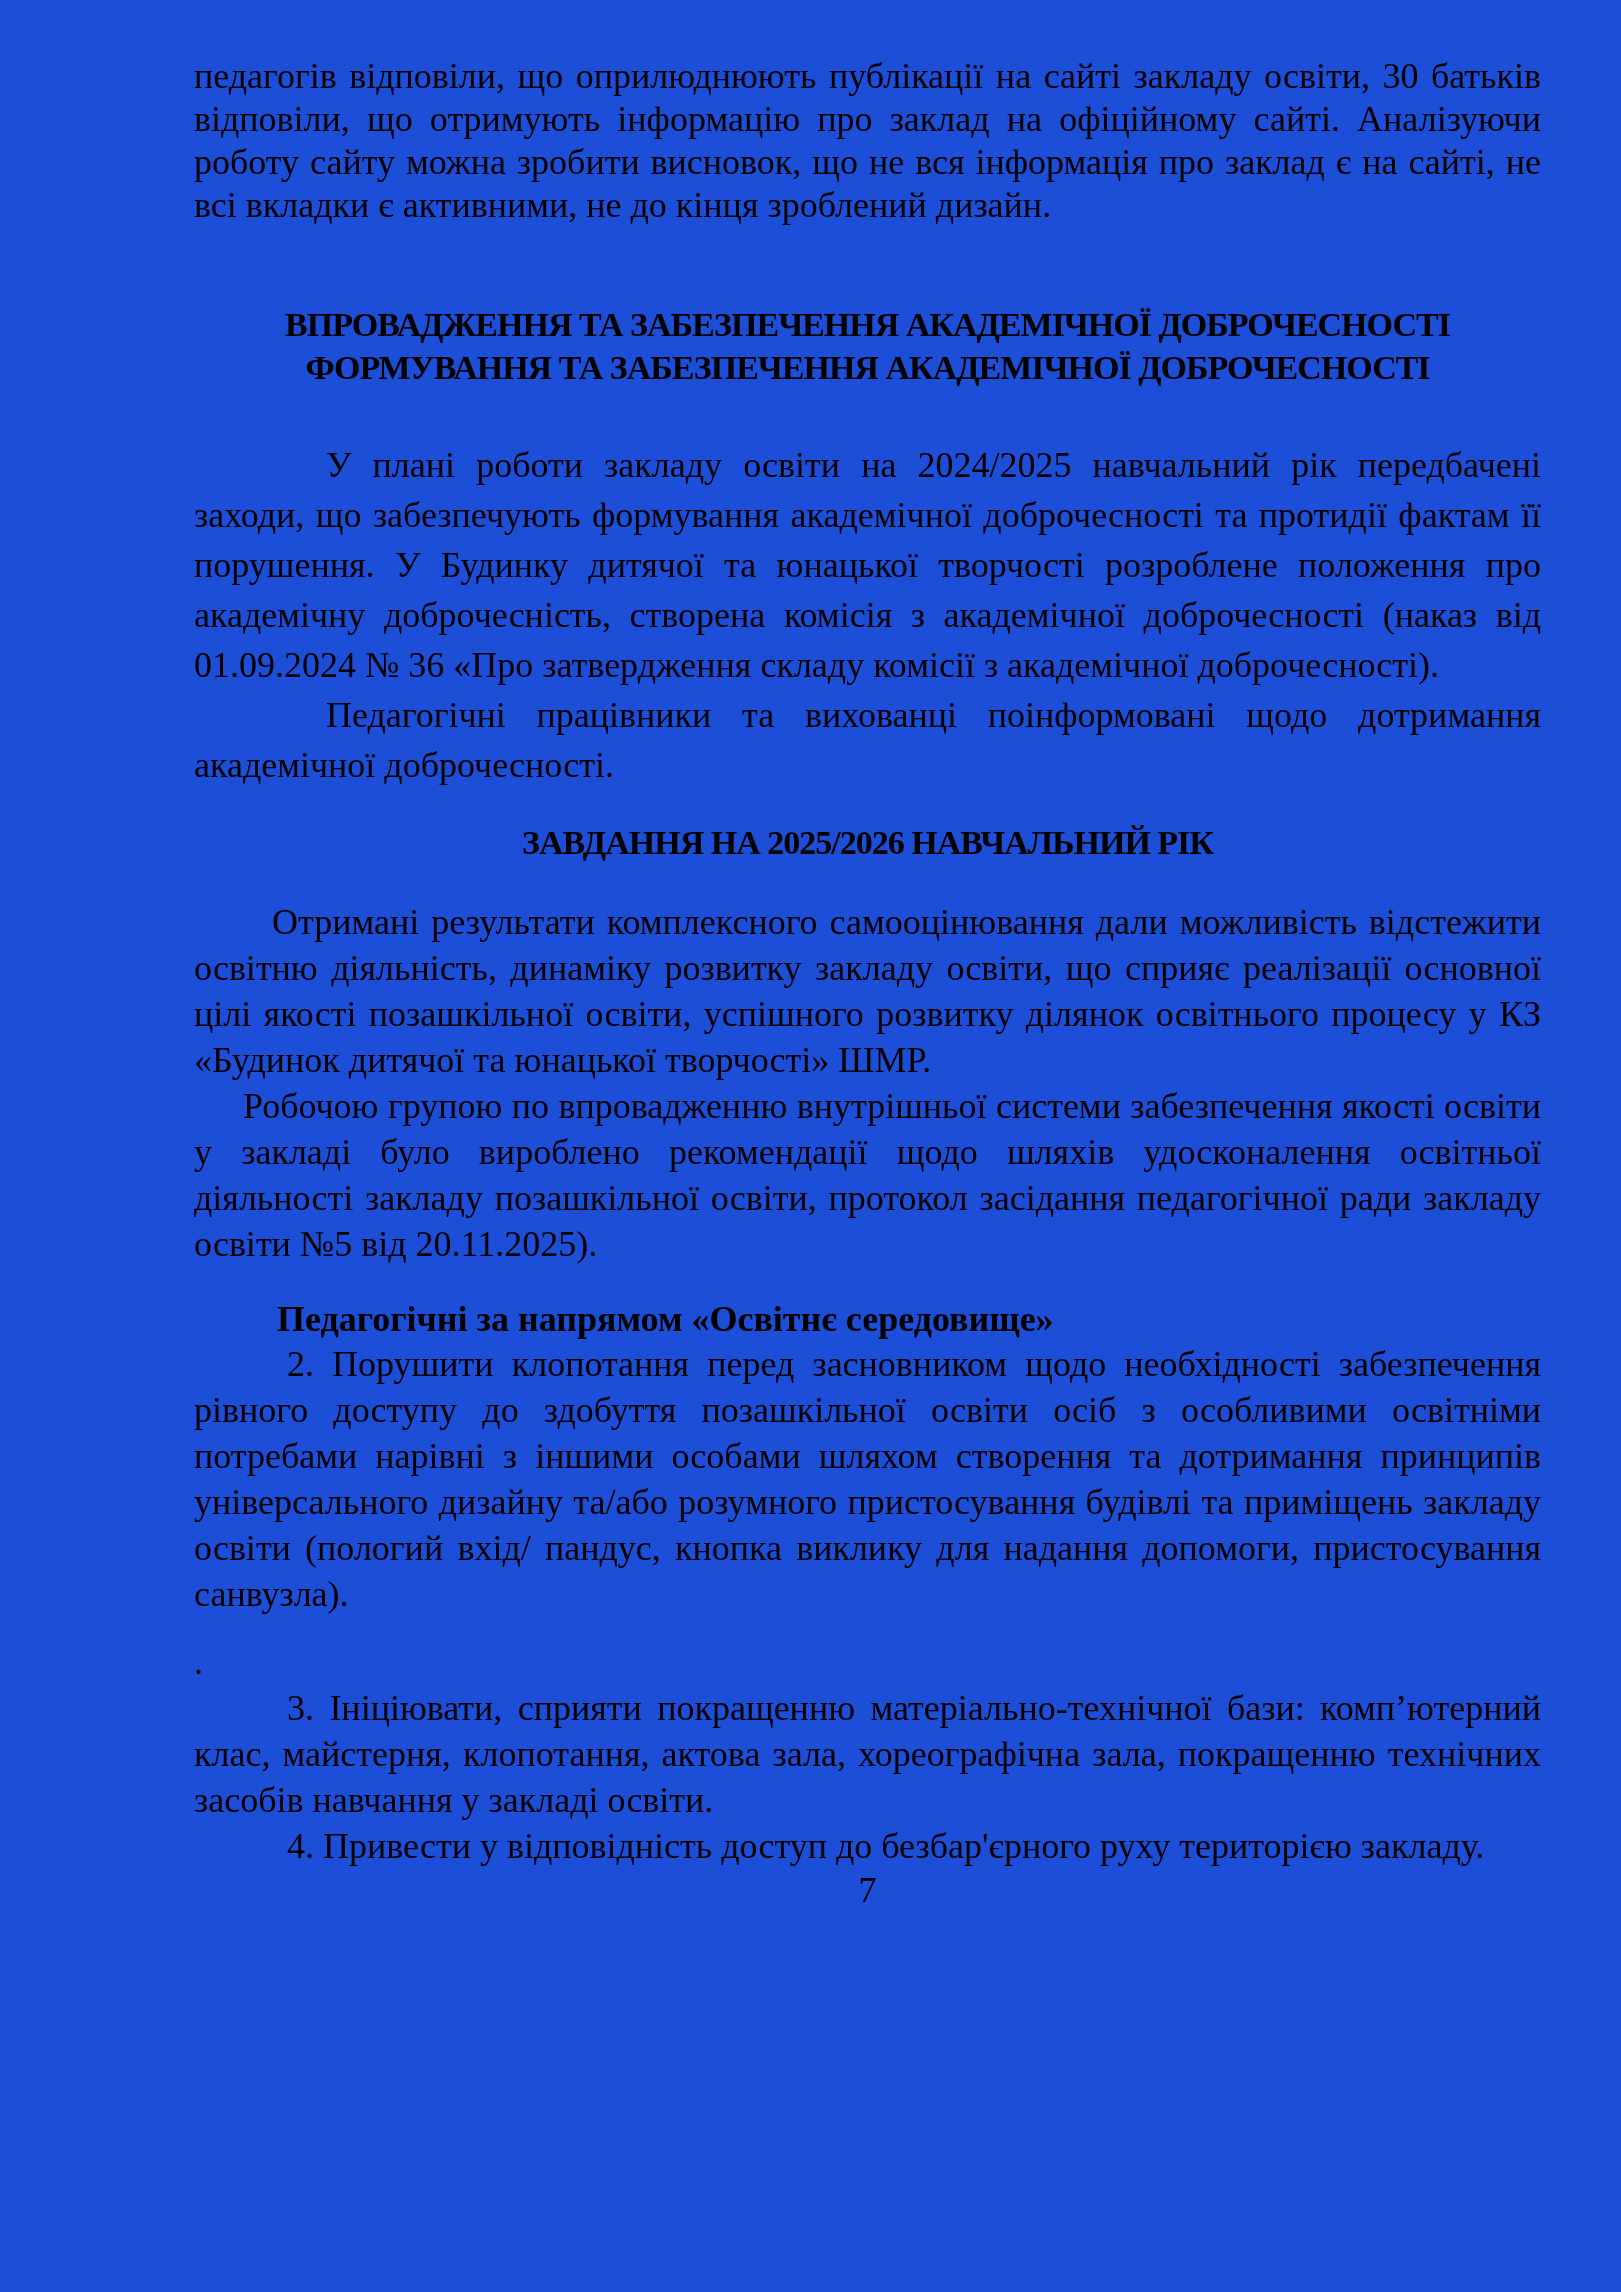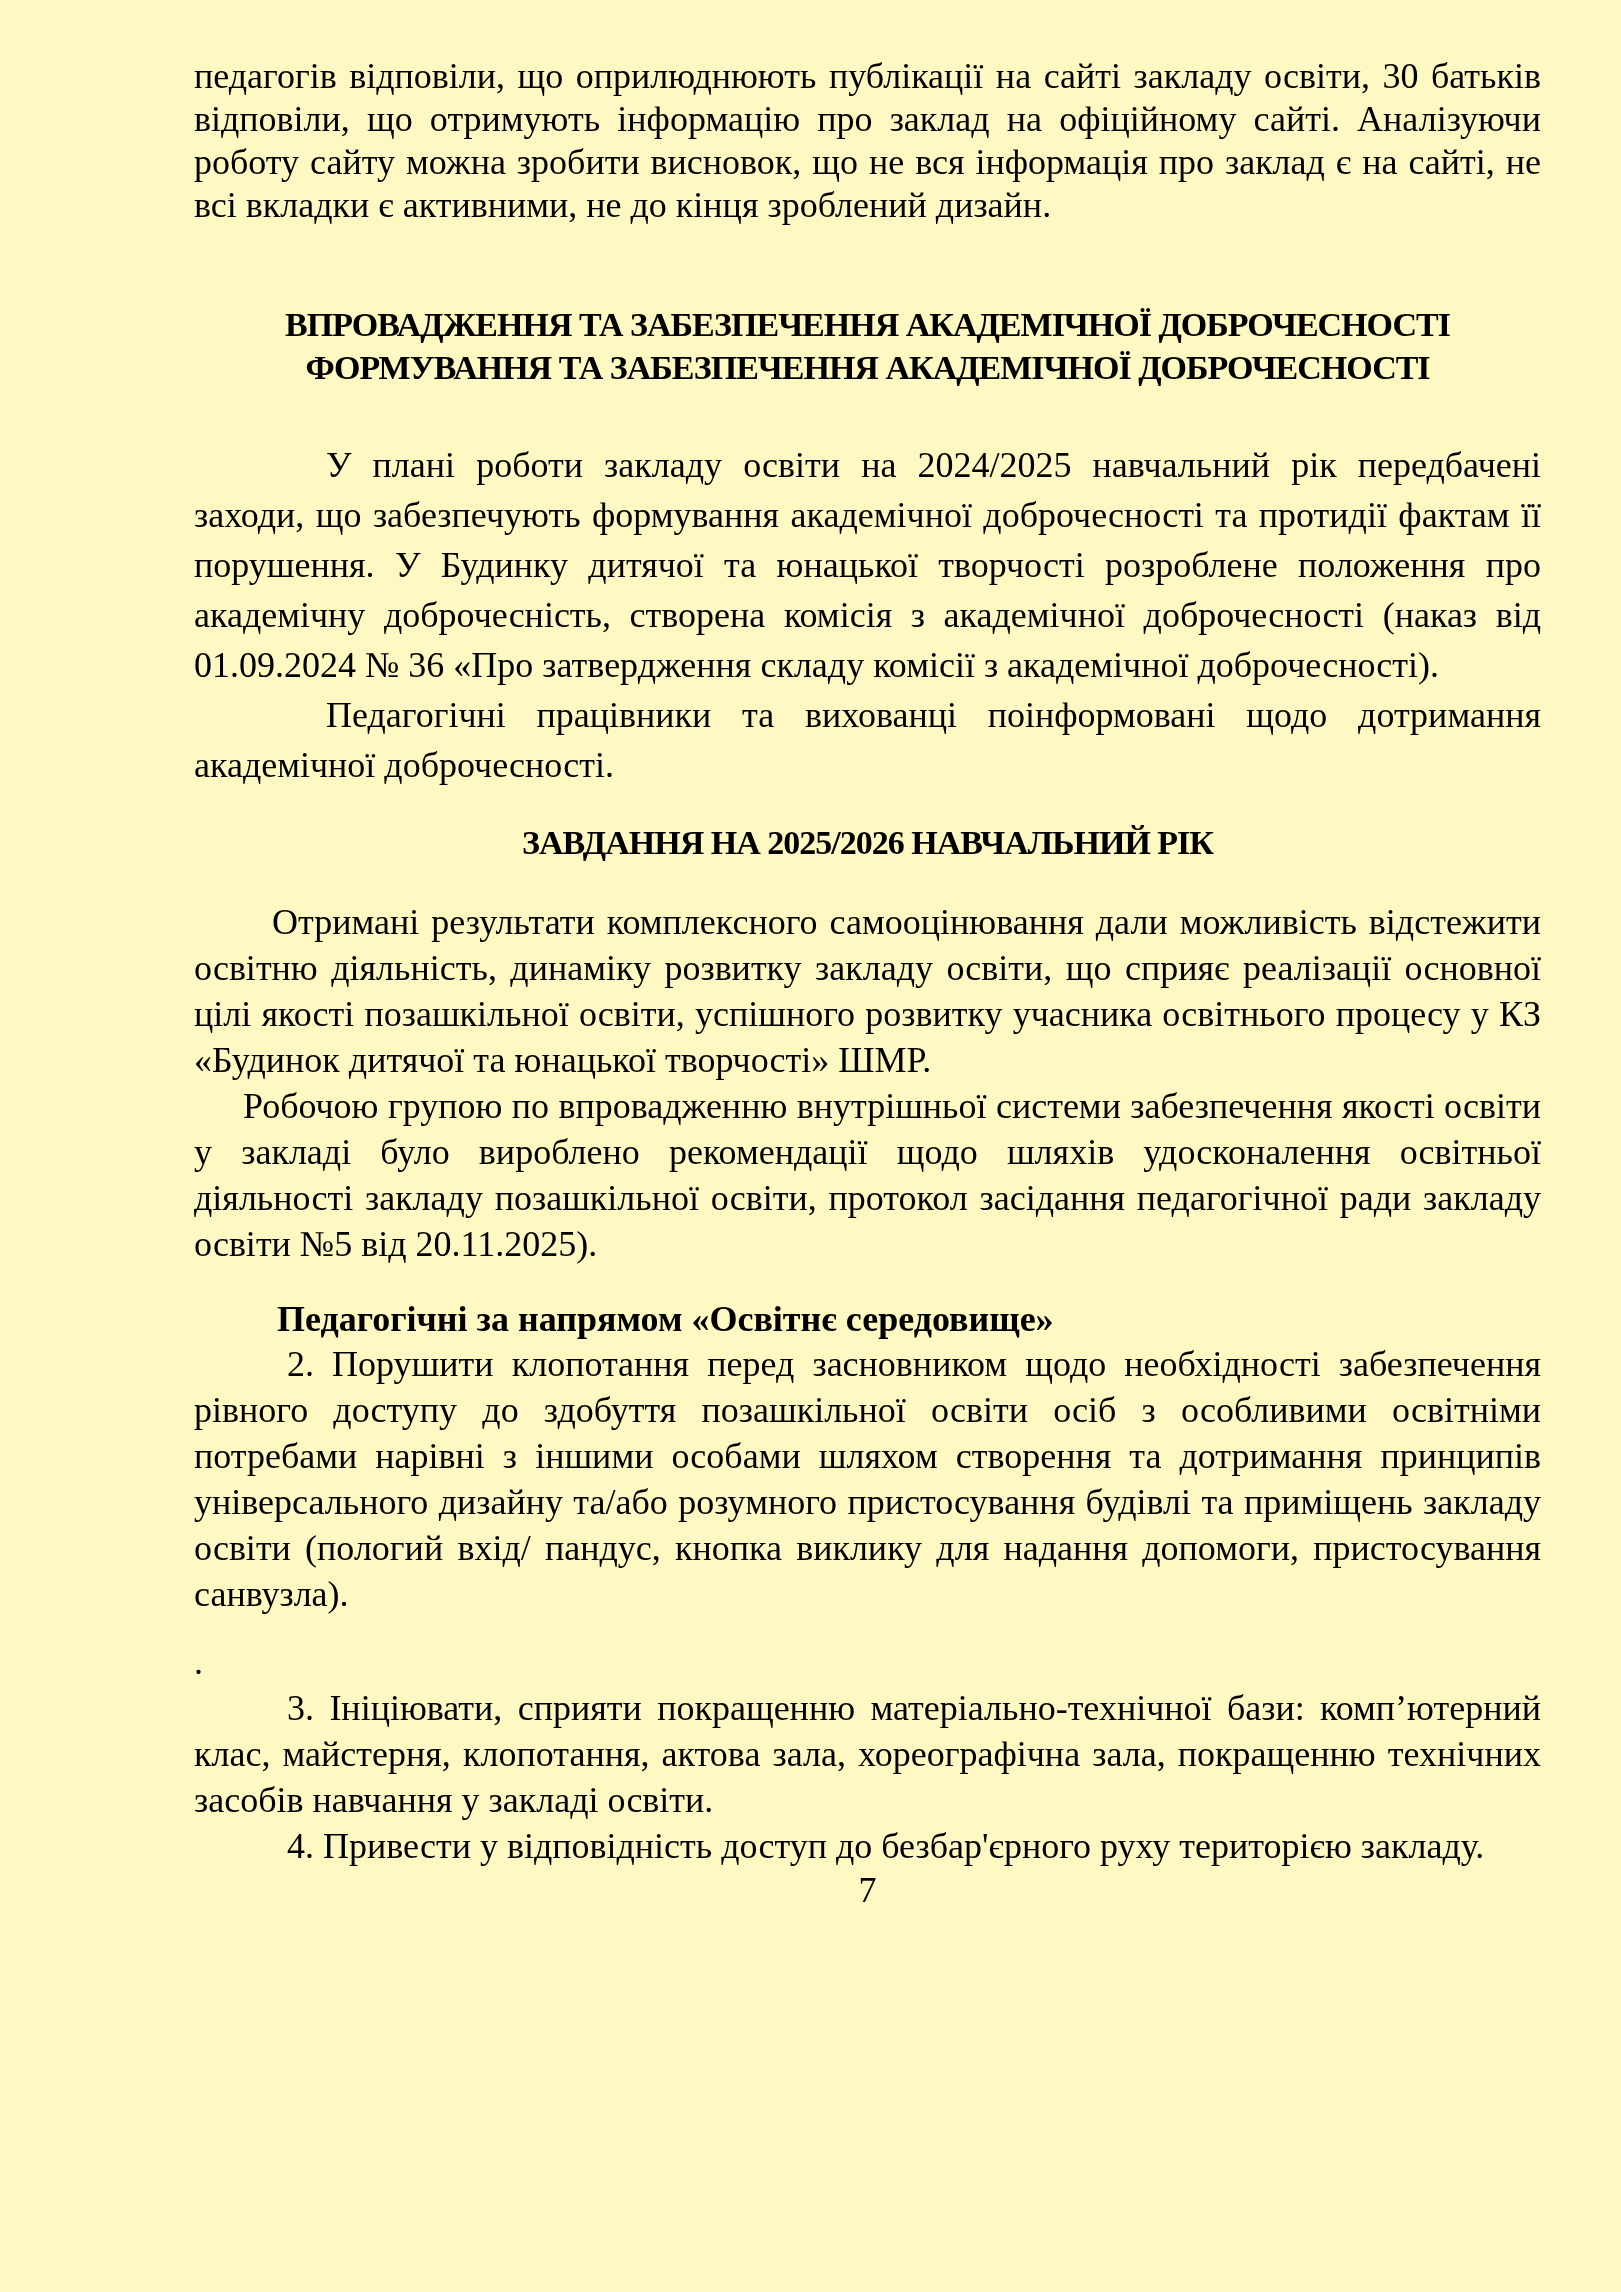--- a/index.html
+++ b/index.html
@@ -5,21 +5,21 @@
   html, body {
     margin: 0;
     padding: 0;
     background: #c8c8c8;
   }
   .page {
     position: relative;
     width: 1621px;
     height: 2293px;
     margin: 0 auto;
-    background: #fef9c3;
+    background: #1d4ed8;
     font-family: "Liberation Serif", "DejaVu Serif", serif;
     color: #000000;
     overflow: hidden;
   }
   .content {
     position: absolute;
     top: 55px;
     left: 194px;
     width: 1347px;
   }
@@ -84,21 +84,21 @@
       <div>ВПРОВАДЖЕННЯ ТА ЗАБЕЗПЕЧЕННЯ АКАДЕМІЧНОЇ ДОБРОЧЕСНОСТІ</div>
       <div>ФОРМУВАННЯ ТА ЗАБЕЗПЕЧЕННЯ АКАДЕМІЧНОЇ ДОБРОЧЕСНОСТІ</div>
     </div>
 
     <p class="lh51 indent-135 mt-52">У плані роботи закладу освіти на 2024/2025 навчальний рік передбачені заходи, що забезпечують формування академічної доброчесності та протидії фактам її порушення. У Будинку дитячої та юнацької творчості розроблене положення про академічну доброчесність, створена комісія з академічної доброчесності (наказ від 01.09.2024 № 36 «Про затвердження складу комісії з академічної доброчесності).</p>
 
     <p class="lh51 indent-135">Педагогічні працівники та вихованці поінформовані щодо дотримання академічної доброчесності.</p>
 
     <p class="heading h-tasks">ЗАВДАННЯ НА 2025/2026 НАВЧАЛЬНИЙ РІК</p>
 
-    <p class="lh47 indent-80 mt-36">Отримані результати комплексного самооцінювання дали можливість відстежити освітню діяльність, динаміку розвитку закладу освіти, що сприяє реалізації основної цілі якості позашкільної освіти, успішного розвитку учасника освітнього процесу у КЗ «Будинок дитячої та юнацької творчості» ШМР.</p>
+    <p class="lh47 indent-80 mt-36">Отримані результати комплексного самооцінювання дали можливість відстежити освітню діяльність, динаміку розвитку закладу освіти, що сприяє реалізації основної цілі якості позашкільної освіти, успішного розвитку ділянок освітнього процесу у КЗ «Будинок дитячої та юнацької творчості» ШМР.</p>
 
     <p class="lh47 indent-50">Робочою групою по впровадженню внутрішньої системи забезпечення якості освіти у закладі було вироблено рекомендації щодо шляхів удосконалення освітньої діяльності закладу позашкільної освіти, протокол засідання педагогічної ради закладу освіти №5 від 20.11.2025).</p>
 
     <p class="sub-heading">Педагогічні за напрямом «Освітнє середовище»</p>
 
 
     <p class="lh47 indent-95">
       <span class="item-number">2. </span><span>Порушити клопотання перед засновником щодо необхідності забезпечення рівного доступу до здобуття позашкільної освіти осіб з особливими освітніми потребами нарівні з іншими особами шляхом створення та дотримання принципів універсального дизайну та/або розумного пристосування будівлі та приміщень закладу освіти (пологий вхід/ пандус, кнопка виклику для надання допомоги, пристосування санвузла).</span>
     </p>
 

